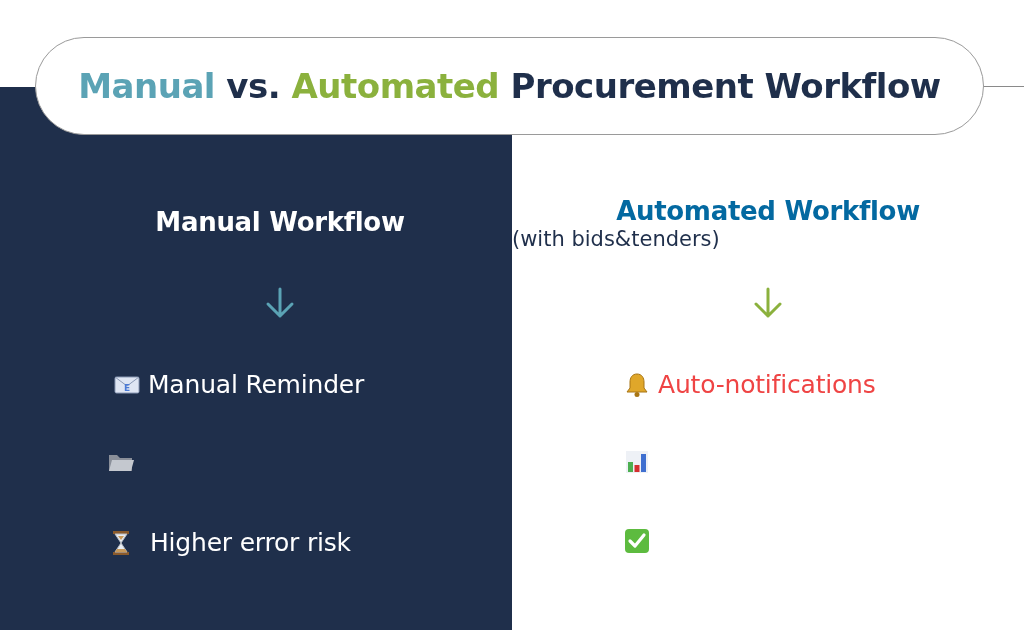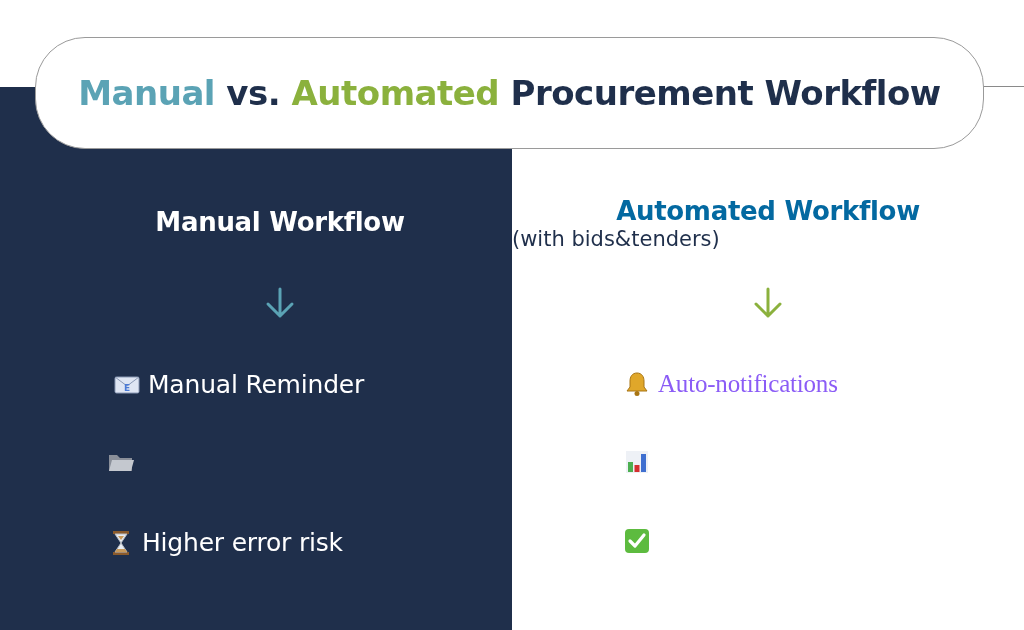--- a/index.html
+++ b/index.html
@@ -1,38 +1,38 @@
 <!DOCTYPE html>
 <html><head>
 <meta charset="utf-8">
 <style>
   html, body { margin:0; padding:0; }
   body { width:1024px; height:630px; position:relative; overflow:hidden; background:#ffffff; font-family:"DejaVu Sans", sans-serif; }
   .navy-panel { position:absolute; left:0; top:87px; width:512px; height:543px; background:#1f2f4b; }
   .right-line { position:absolute; left:984px; top:86px; width:40px; height:1px; background:#8a8a8a; }
-  .pill { position:absolute; left:35px; top:37px; width:949px; height:112px; border:1.5px solid #9a9a9a; border-radius:50px; background:#ffffff; box-sizing:border-box; display:flex; align-items:center; justify-content:center; }
+  .pill { position:absolute; left:35px; top:37px; width:949px; height:98px; border:1.5px solid #9a9a9a; border-radius:50px; background:#ffffff; box-sizing:border-box; display:flex; align-items:center; justify-content:center; }
   .title { font-size:34px; font-weight:bold; letter-spacing:-0.5px; color:#1f2f4b; white-space:nowrap; }
   .t-manual { color:#5ba3b5; }
   .t-auto { color:#8bb13d; }
   .col { position:absolute; top:0; width:512px; height:630px; }
   .col.left { left:0;margin-left:24px; }
   .col.right { left:512px; }
   .col-heading { position:absolute; width:100%; text-align:center; font-weight:bold; font-size:26px; letter-spacing:-0.3px; }
   .left .col-heading { top:207px; color:#ffffff; }
   .right .col-heading { top:196px; color:#0369a1; }
   .col-sub { position:absolute; top:227px; width:100%; text-align:left; font-size:21px; color:#1f2f4b; }
   .arrow { position:absolute; top:286px; width:100%; display:flex; justify-content:center; }
   .items { position:absolute; }
   .left .items { left:88px; }
   .right .items { left:110px; }
   .item { position:absolute; left:0; white-space:nowrap; display:flex; align-items:center; font-size:25px; font-weight:500; letter-spacing:-0.2px; }
   .left .item { color:#ffffff; }
-  .right .item { color:#8b5cf6;font-family:Liberation Serif, serif; }
+  .right .item { color:#ef4444; }
   .item .ico { display:inline-flex; width:30px; height:26px; margin-right:6px; align-items:center; justify-content:center; }
-  .i0 { top:370px; } .i1 { top:449px; } .i2 { top:528px; }
+  .i0 { top:370px; } .i1 { top:449px; } .i2 { top:528px;gap:8px; }
 </style>
 </head>
 <body>
 
 <div class="navy-panel"></div>
 <div class="right-line"></div>
 
 <div class="pill">
   <div class="title">
     <span class="t-manual">Manual</span><span style="white-space:pre"> vs. </span><span class="t-auto">Automated</span><span style="white-space:pre"> Procurement Workflow</span>

